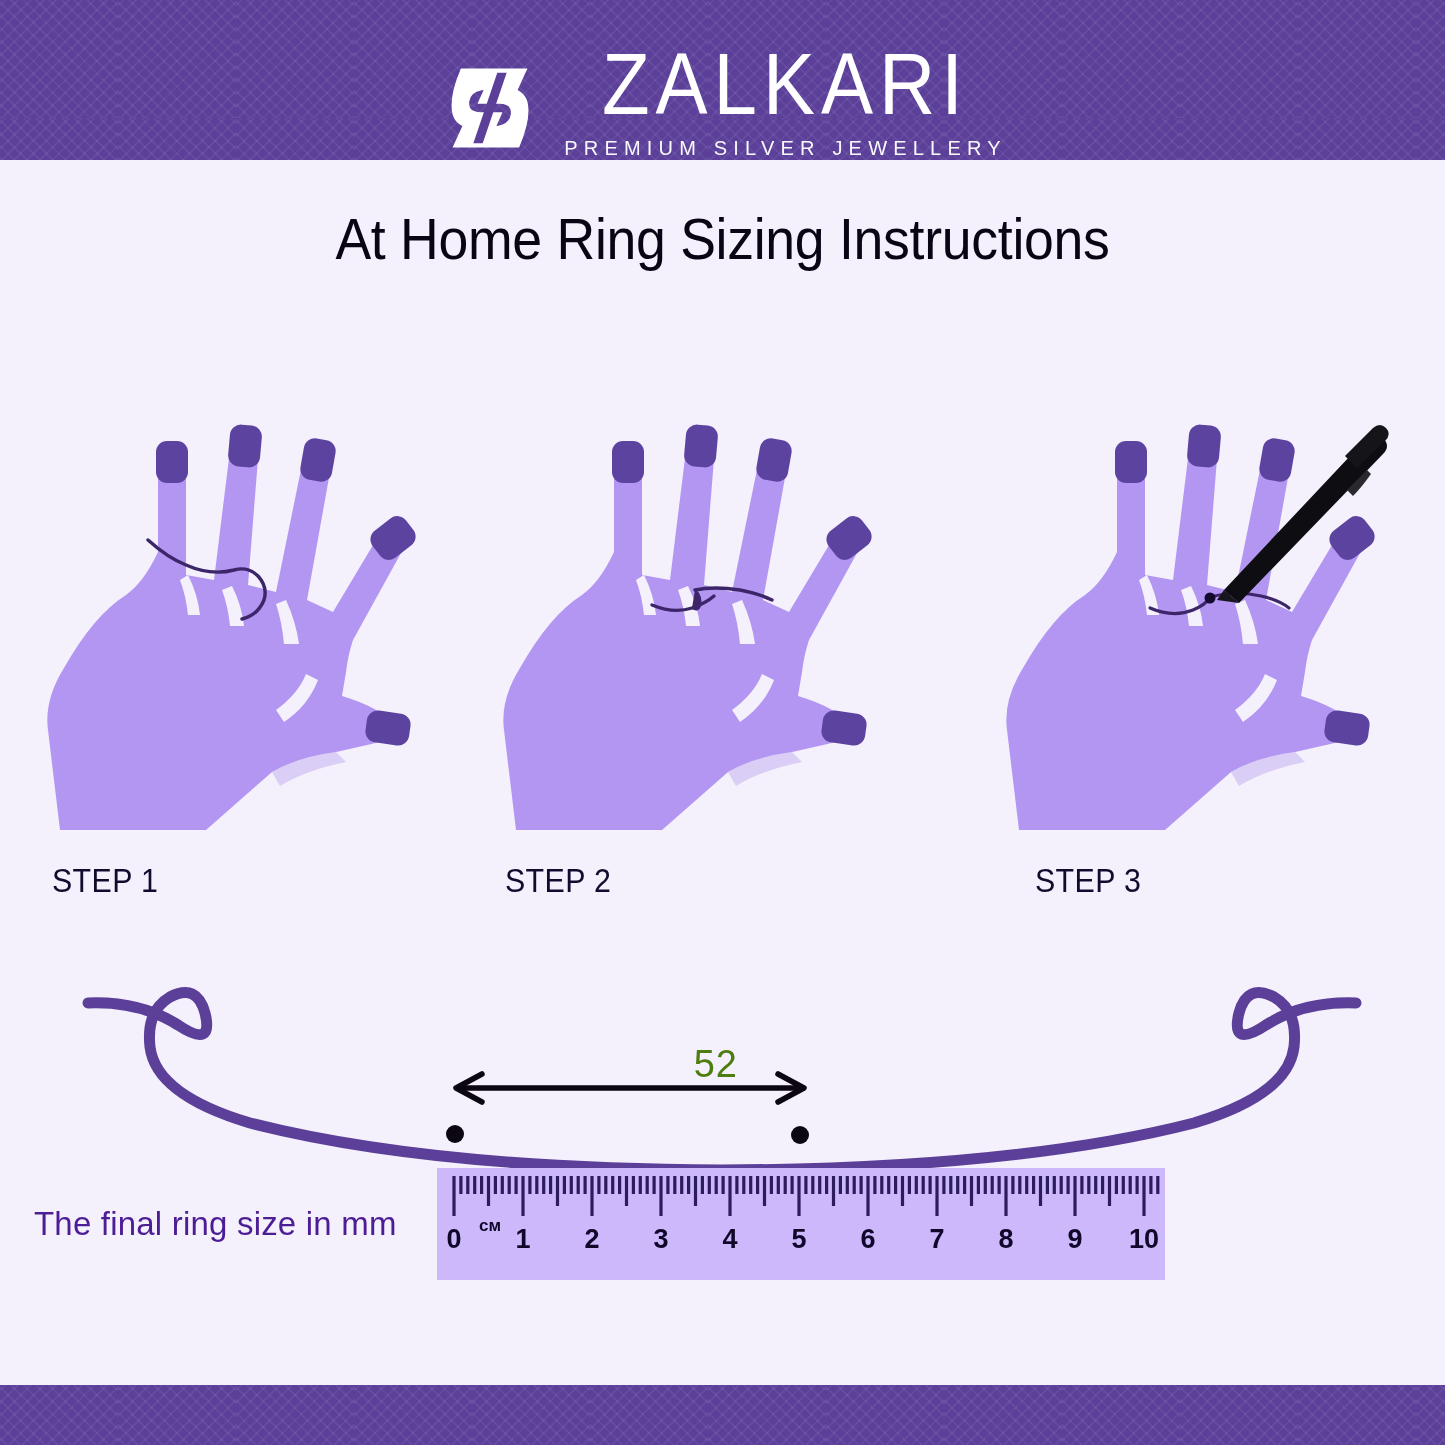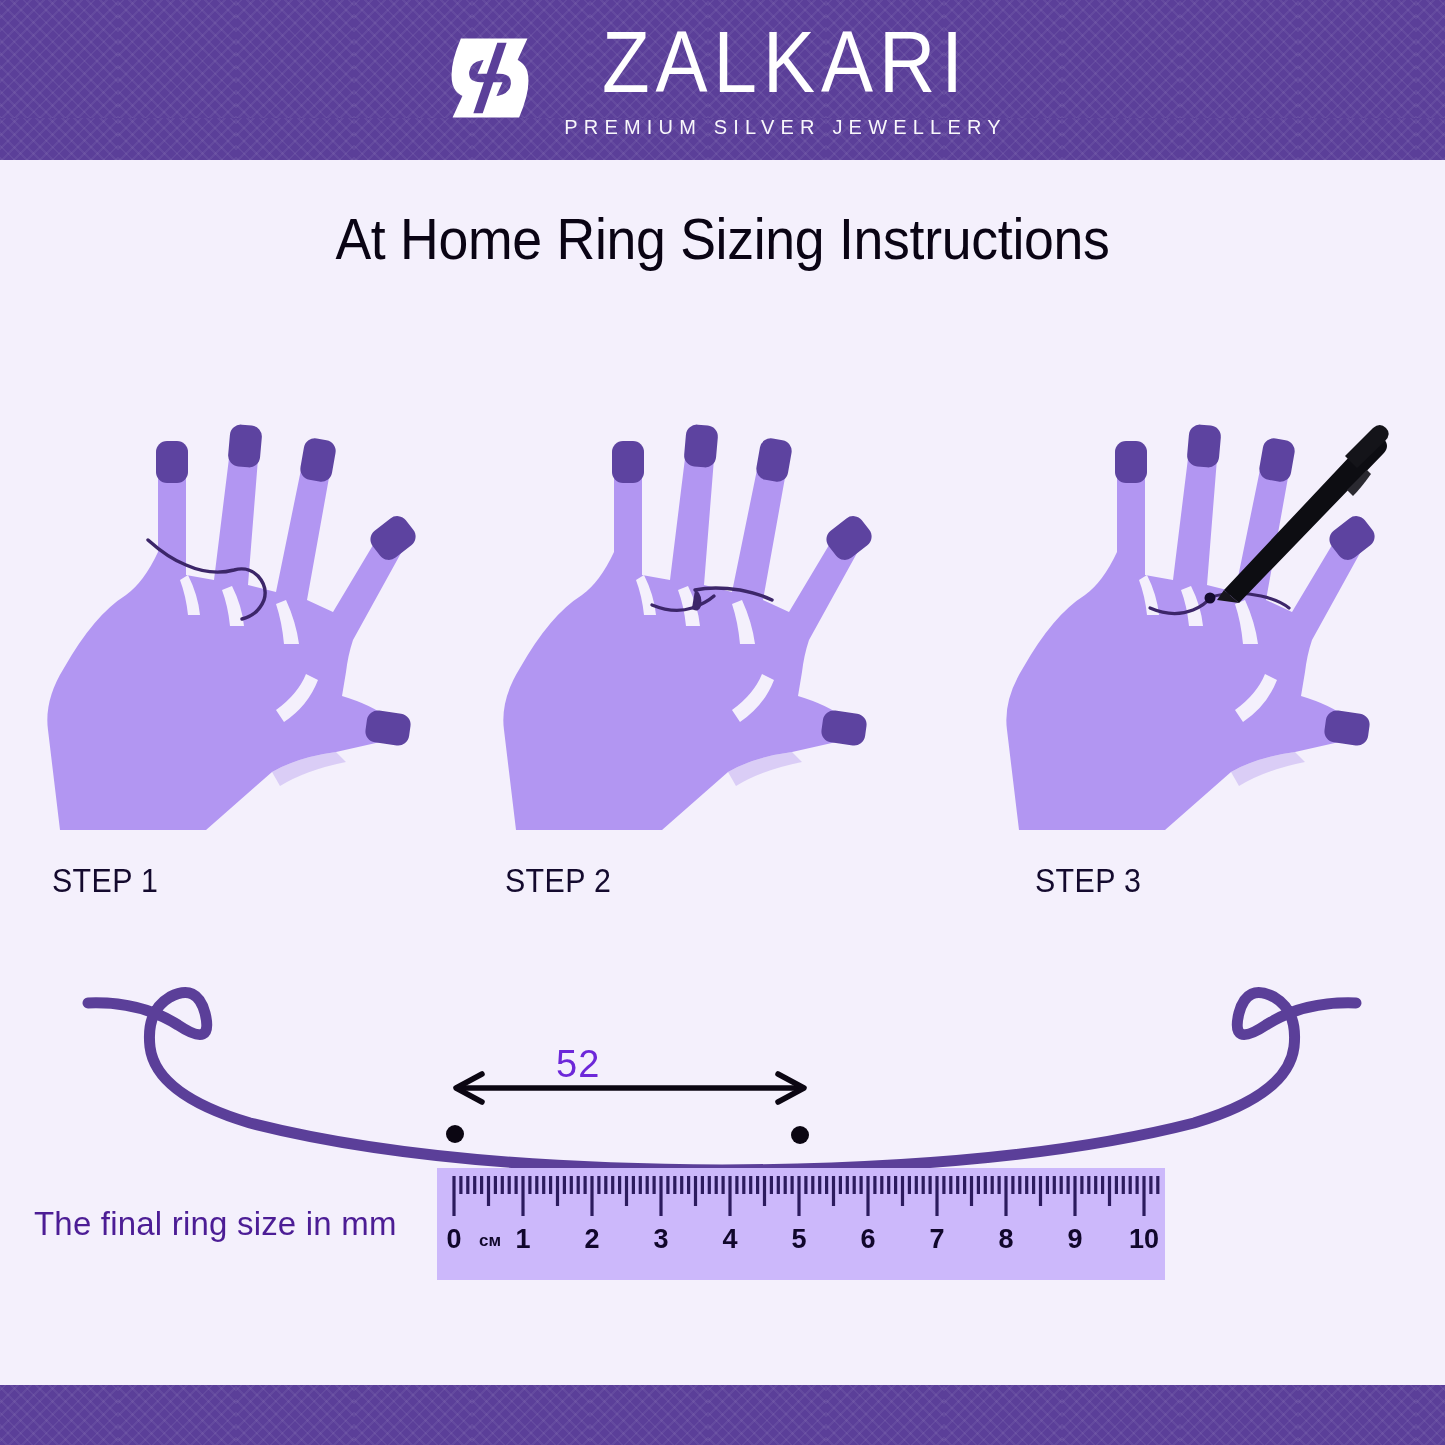--- a/index.html
+++ b/index.html
@@ -28,21 +28,21 @@
     overflow: hidden;
   }
   #header-bar { top: 0; height: 160px; }
   #footer-bar { top: 1385px; height: 60px; }
 
   .logo-wrap {
     position: absolute;
     left: 0; top: 0;
     width: 1445px; height: 160px;
     display: flex;
-    align-items: center;
+    align-items: flex-end;
     justify-content: center;
     gap: 22px;
   }
   .logo-mark {
     width: 104px;
     height: 104px;
     flex: 0 0 auto;
     margin-top: -4px;
   }
   .logo-text-block {
@@ -121,27 +121,27 @@
     position: absolute;
     left: 0;
     top: 955px;
     width: 1445px;
     height: 220px;
   }
   #string-svg { position: absolute; left: 0; top: 0; width: 1445px; height: 220px; }
 
   #measure-value {
     position: absolute;
-    left: 556px;
+    left: 588px;
     top: 1043px;
     width: 150px;
-    text-align: left;
+    text-align: right;
     font-family: "Liberation Sans", sans-serif;
     font-size: 38px;
-    color: #6d28d9;
+    color: #4d7c0f;
     letter-spacing: 1px;
   }
   #measure-arrow-svg {
     position: absolute;
     left: 440px;
     top: 1068px;
     width: 380px;
     height: 40px;
   }
 
@@ -160,21 +160,21 @@
     position: absolute;
     font-family: "Liberation Sans", sans-serif;
     font-size: 27px;
     font-weight: 700;
     color: #11072b;
     transform: translateX(-50%);
     top: 56px;
   }
   #ruler-unit {
     position: absolute;
-    top: 63px;
+    top: 48px;
     left: 42px;
     font-family: "Liberation Sans", sans-serif;
     font-size: 17px;
     font-weight: 700;
     color: #11072b;
   }
 
   #final-size-label {
     position: absolute;
     left: 34px;

